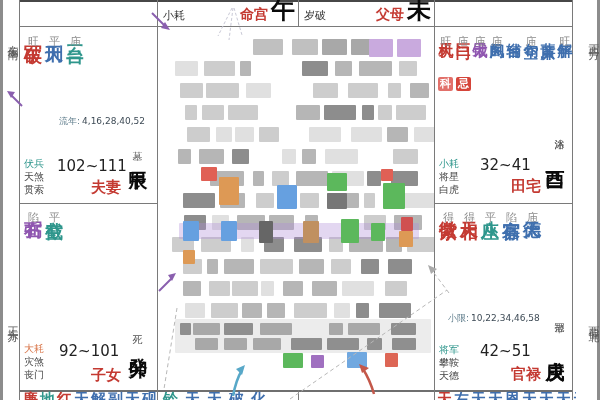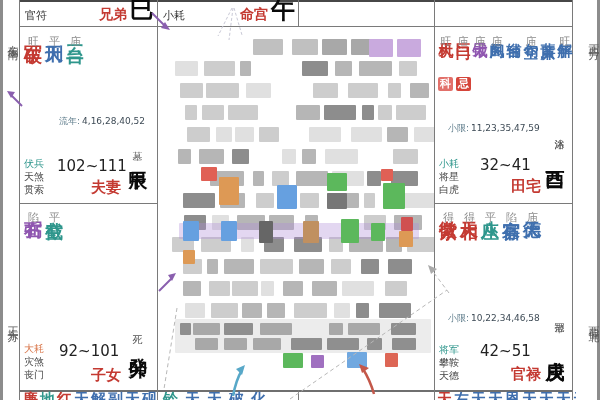--- a/index.html
+++ b/index.html
@@ -199,29 +199,29 @@
       <div class="mblock" style="left: 184px; top: 192px; width: 18px; height: 24px; background: rgb(92, 184, 92);"></div>
       <div class="mblock" style="left: 214px; top: 196px; width: 14px; height: 18px; background: rgb(92, 184, 92);"></div>
       <div class="mblock" style="left: 244px; top: 190px; width: 12px; height: 14px; background: rgb(208, 80, 80);"></div>
       <div class="mblock" style="left: 242px; top: 204px; width: 14px; height: 16px; background: rgb(221, 153, 85);"></div>
       <div class="mblock" style="left: 126px; top: 326px; width: 20px; height: 15px; background: rgb(92, 184, 92);"></div>
       <div class="mblock" style="left: 154px; top: 328px; width: 13px; height: 13px; background: rgb(160, 112, 192);"></div>
       <div class="mblock" style="left: 190px; top: 325px; width: 20px; height: 16px; background: rgb(112, 168, 224);"></div>
       <div class="mblock" style="left: 228px; top: 326px; width: 13px; height: 14px; background: rgb(221, 102, 85);"></div>
     </div>
 
-  <div class="tcell" style="left:19px;width:138px;">
-    <span class="ttag">官符</span>
-    <span class="tpname">兄弟</span>
-    <span class="tbranch">巳</span>
-  </div>
   <div class="tcell" style="left:157px;width:141px;">
     <span class="ttag">小耗</span>
     <span class="tpname">命宫</span>
     <span class="tbranch">午</span>
+  </div>
+  <div class="tcell" style="left:298px;width:136px;">
+    <span class="ttag">岁破</span>
+    <span class="tpname">父母</span>
+    <span class="tbranch">未</span>
   </div>
 
   <div class="pcell" style="left:19px;top:27px;width:138px;height:176px;">
     <div class="stars">
         <div class="star-col">
           <div class="sname" style="color: rgb(196, 58, 50);">破军</div>
           <div class="sstat">旺</div>
         </div>
         <div class="star-col">
           <div class="sname" style="color: rgb(63, 111, 174);">天刑</div>
@@ -299,22 +299,20 @@
         </div>
         <div class="star-col">
           <div class="sname" style="color: rgb(63, 111, 174);">年解</div>
           <div class="sstat">旺</div>
         </div>
       </div>
     <div class="badges">
         <span class="badge" style="background: rgb(226, 112, 106);">科</span>
         <span class="badge" style="background: rgb(213, 69, 58);">忌</span>
       </div>
-    <div class="lrow" style="left:14px;top:95px;">
-      <span class="ll">小限:</span><span class="lv">11,23,35,47,59</span></div>
     <div class="changsheng" style="right:8px;top:104px;">沐浴</div>
     <div class="shensha" style="left:5px;top:130px;">
         <div style="color: rgb(46, 150, 140);">小耗</div>
         <div>将星</div>
         <div>白虎</div>
       </div>
     <div class="age" style="left:46px;top:129px;">32~41</div>
     <div class="pname" style="right:32px;bottom:7px;">田宅</div>
     <div class="branch" style="right:5px;top:129px;">己酉</div>
   </div>

